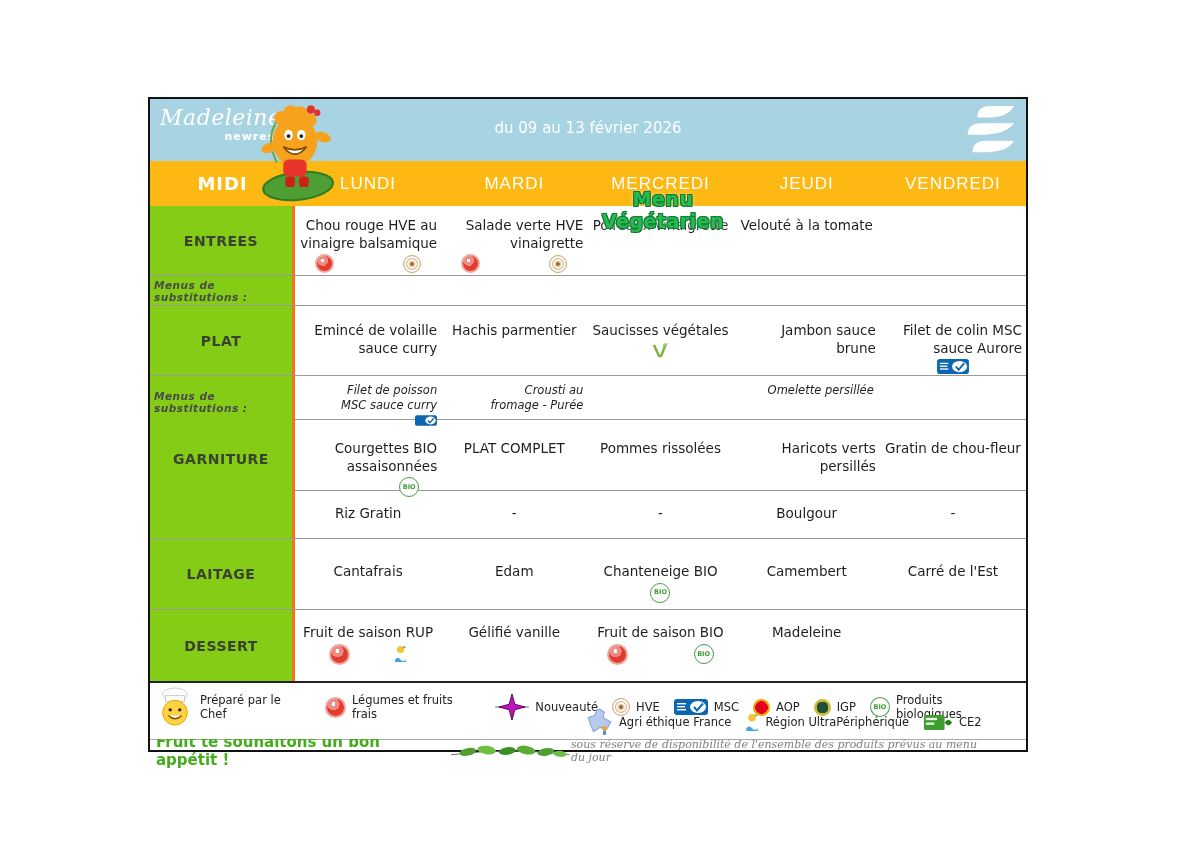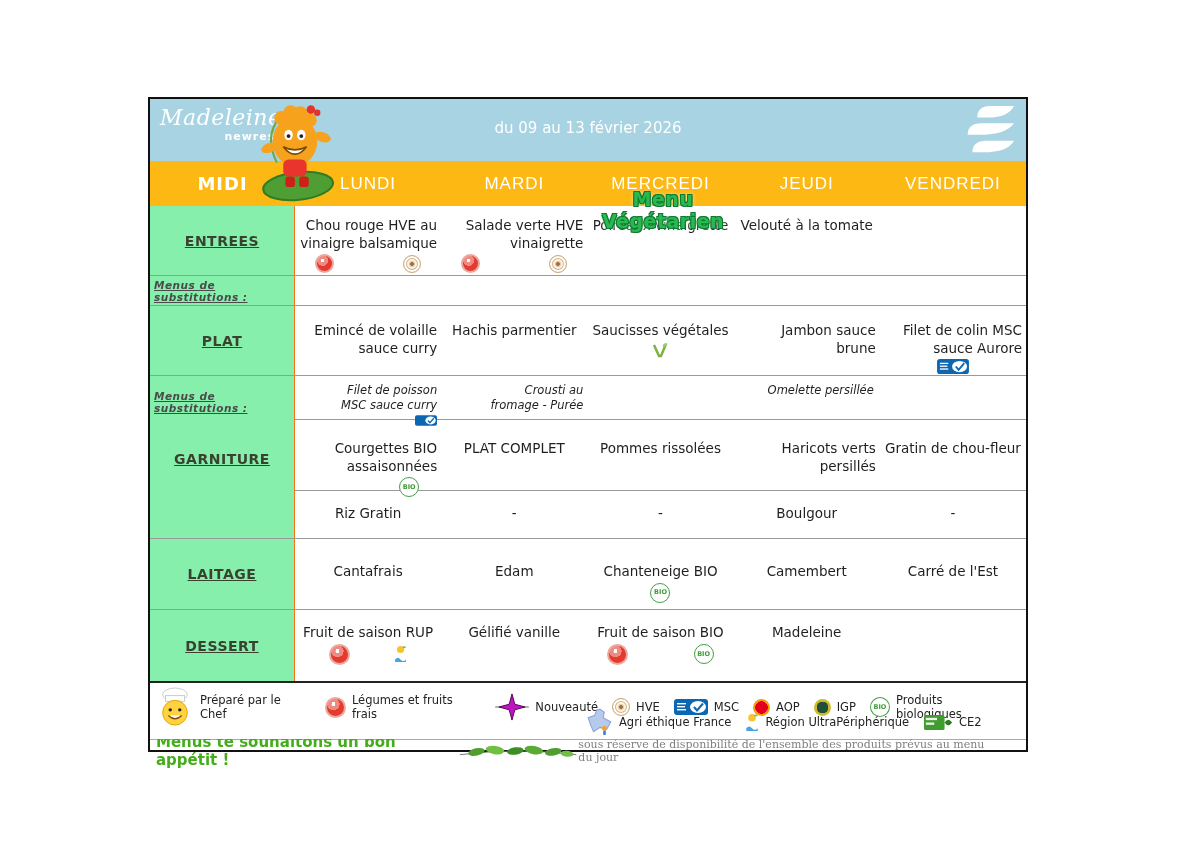--- a/index.html
+++ b/index.html
@@ -19,22 +19,22 @@
           align-items:center;color:#fff;}
   .meal{font-weight:bold;font-size:18px;text-align:center;letter-spacing:1px;}
   .day{font-size:17px;text-align:center;letter-spacing:1px;font-family:"Liberation Sans",sans-serif;}
   .mascot{position:absolute;left:92px;top:2px;z-index:6;}
   .vegbanner{position:absolute;left:428px;top:89px;width:170px;text-align:center;z-index:5;
      font-size:19px;font-weight:bold;color:#29b94e;letter-spacing:.5px;
      text-shadow:-1px -1px 0 #0c7a33,1px -1px 0 #0c7a33,-1px 1px 0 #0c7a33,1px 1px 0 #0c7a33,0 0 5px rgba(255,255,255,.95);}
   
   .menurow{display:grid;grid-template-columns:145px repeat(5,1fr);border-top:1px solid #9a9a9a;}
   .menurow.first{border-top:none;}
-  .rowlabel{background:#86efac;border-right:1px solid #f97316;display:flex;align-items:center;
-            justify-content:center;font-weight:bold;font-size:14px;color:#39422f;letter-spacing:.5px;text-decoration:underline;}
+  .rowlabel{background:#84cc16;border-right:3px solid #f97316;display:flex;align-items:center;
+            justify-content:center;font-weight:bold;font-size:14px;color:#39422f;letter-spacing:.5px;}
   .rowlabel.small{justify-content:flex-start;padding-left:4px;font-size:10.5px;font-style:italic;color:#4a4a4a;}
   .cell{display:flex;flex-direction:column;align-items:center;text-align:right;
         font-size:13.5px;line-height:1.3;padding:0 4px;box-sizing:border-box;}
   .r-entrees{height:69px}.r-entrees .cell{padding-top:11px}
   .r-subs1{height:29px}
   .r-plat{height:69px}.r-plat .cell{padding-top:16px}
   .r-subs2{height:43px}.r-subs2 .cell{padding-top:7px;font-size:11.5px;font-style:italic;padding-left:32px;}
   .r-garniture{height:70px}.r-garniture .cell{padding-top:20px}
   .r-garniture2{height:47px}.r-garniture2 .cell{padding-top:14px}
   .r-laitage{height:70px}.r-laitage .cell{padding-top:24px}
@@ -58,21 +58,21 @@
      background:radial-gradient(circle,#e2001a 0 52%,#f59e00 53% 84%,#d98a00 85%);}
   .i-igp{width:17px;height:17px;border-radius:50%;
      background:radial-gradient(circle,#20503a 0 48%,#cdb92e 49% 84%,#a79a1f 85%);}
   .llabel{font-size:11.5px;color:#222;}
   .legend{position:relative;height:56px;border-top:2px solid #222;background:#fff;}
   .lrow1{position:absolute;left:6px;top:4px;display:flex;align-items:center;}
   .litem{display:flex;align-items:center;gap:6px;margin-right:14px;}
   .lrow2{position:absolute;left:437px;top:13px;display:flex;align-items:center;margin-top:12px;}
   .footer{height:22px;border-top:1px solid #aaa;display:flex;align-items:center;padding-left:6px;}
   .greet{color:#44ad1c;font-weight:bold;font-size:15px;}
-  .note{margin-left:auto;margin-right:32px;font-size:11px;color:#808080;
+  .note{margin-left:auto;margin-right:32px;font-size:11px;font-style:italic;color:#808080;
         font-family:"DejaVu Serif","Liberation Serif",serif;}
   .inline-msc{display:inline-block;vertical-align:middle;margin-left:4px;}
 </style>
 </head>
 <body>
 
 <div class="page">
  <div class="card">
 
   <div class="topbar">
@@ -378,21 +378,21 @@
           <rect x="2" y="3" width="12" height="2.5" fill="#fff" opacity="0.9"></rect>
               <rect x="2" y="8" width="9" height="2.5" fill="#fff" opacity="0.9"></rect>
           <path d="M22 8 Q26 2 30 8 Q26 14 22 8 Z" fill="#2c7d1e"></path>
         </svg>
         <span class="llabel">CE2</span>
           </div>
     </div>
   </div>
 
   <div class="footer">
-    <span class="greet">Menus te souhaitons un bon appétit !</span>
+    <span class="greet">Fruit te souhaitons un bon appétit !</span>
     <svg width="130" height="16" viewBox="0 0 130 16" style="margin-left:8px">
       <path d="M2 12 Q65 4 128 12" stroke="#6b6b6b" stroke-width="1" fill="none"></path>
       <ellipse cx="20" cy="9" rx="9" ry="4" fill="#4f9e2f" transform="rotate(-12 20 9)"></ellipse>
       <ellipse cx="40" cy="7" rx="10" ry="4.5" fill="#6fbf44" transform="rotate(8 40 7)"></ellipse>
       <ellipse cx="62" cy="8" rx="9" ry="4" fill="#3c8f24" transform="rotate(-8 62 8)"></ellipse>
       <ellipse cx="82" cy="7" rx="10" ry="4.5" fill="#5aab35" transform="rotate(10 82 7)"></ellipse>
       <ellipse cx="103" cy="9" rx="9" ry="4" fill="#4f9e2f" transform="rotate(-10 103 9)"></ellipse>
       <ellipse cx="118" cy="11" rx="7" ry="3.2" fill="#6fbf44" transform="rotate(6 118 11)"></ellipse>
     </svg>
     <span class="note">sous réserve de disponibilité de l'ensemble des produits prévus au menu du jour</span>

